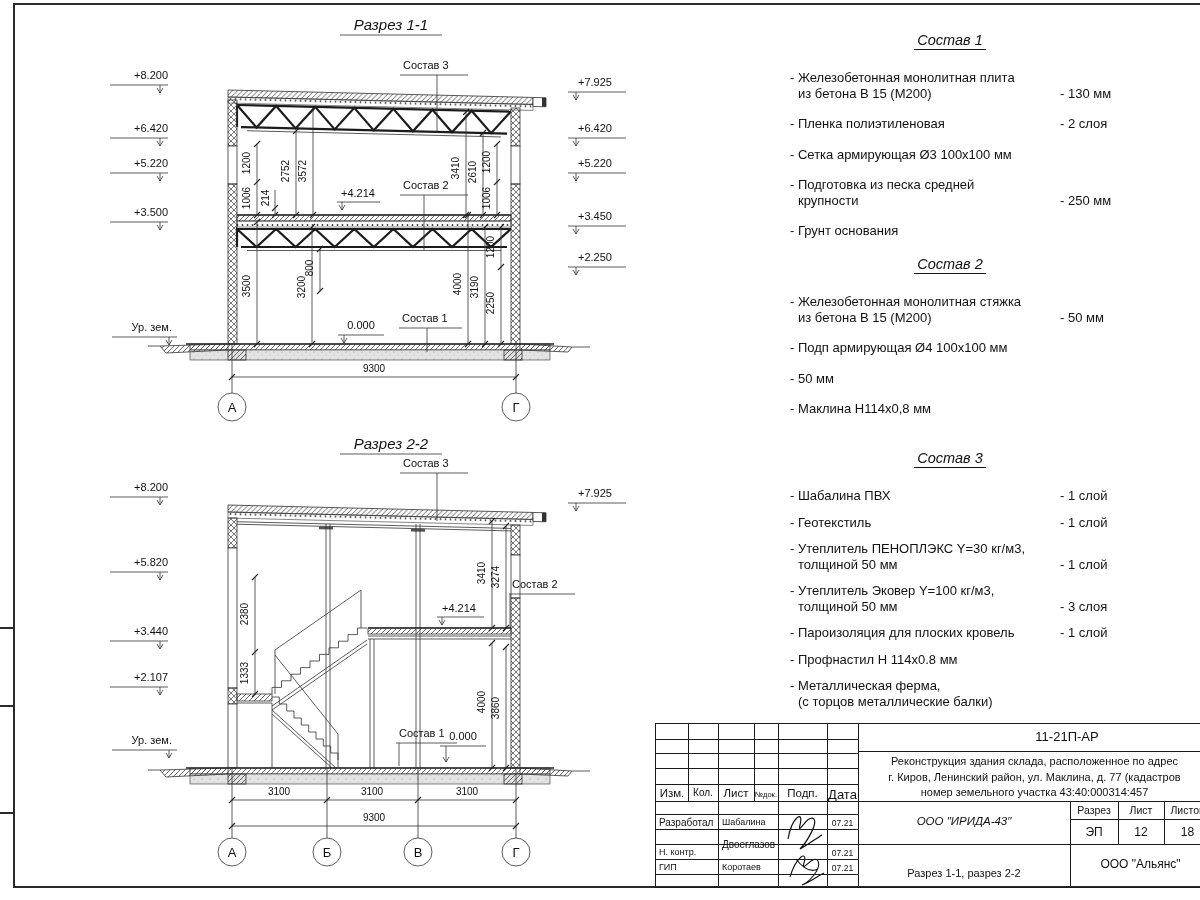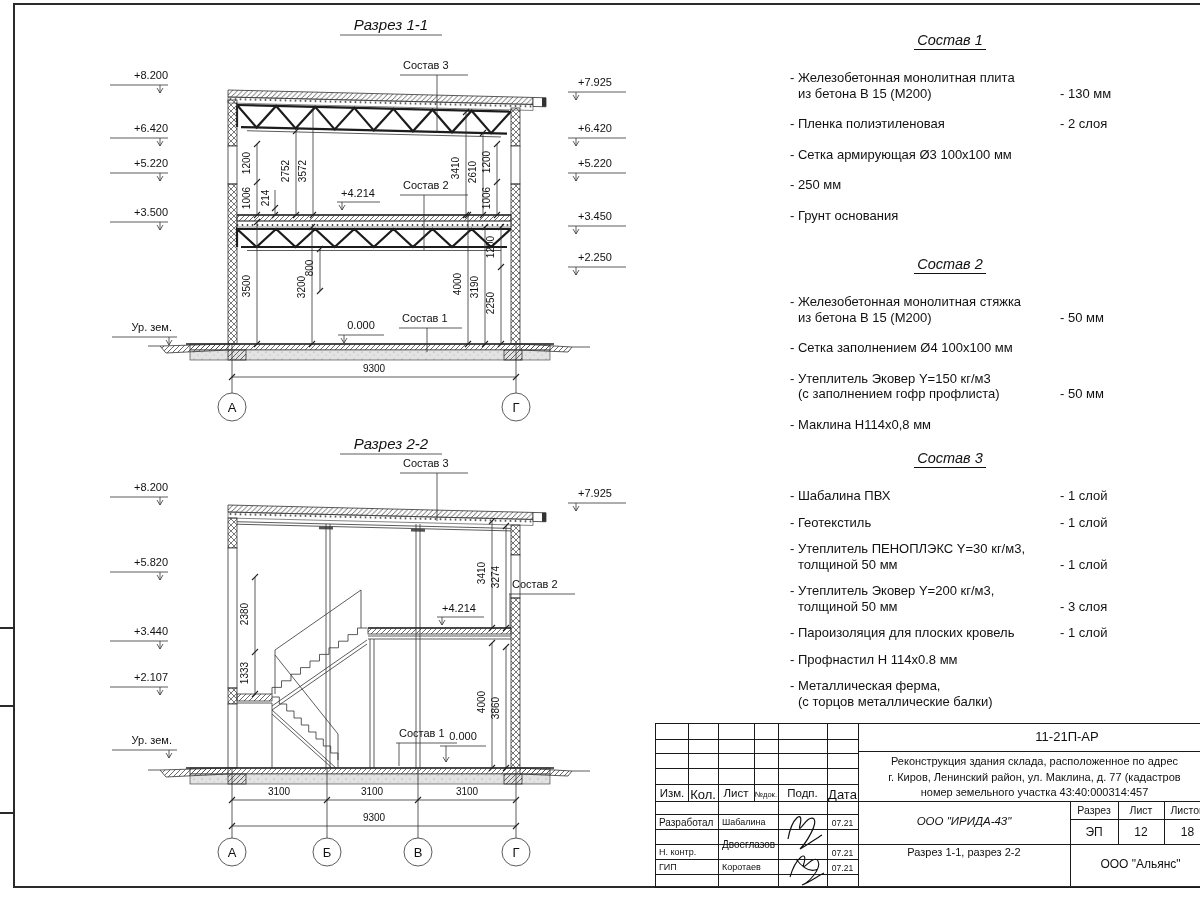--- a/index.html
+++ b/index.html
@@ -485,42 +485,42 @@
     </div>
   <div class="s-item">
       <div class="nm">- Пленка полиэтиленовая</div>
       <div class="vl">-  2 слоя</div>
     </div>
   <div class="s-item">
       <div class="nm">- Сетка армирующая Ø3 100х100 мм</div>
       <div class="vl"></div>
     </div>
   <div class="s-item">
+      <div class="nm">- Подготовка из песка средней
+крупности</div>
       <div class="vl">- 250 мм</div>
     </div>
   <div class="s-item">
       <div class="nm">- Грунт основания</div>
       <div class="vl"></div>
     </div>
 </div>
 
 <div class="s-block" style="left:790px;top:256px">
   <div class="s-title"><span>Состав 2</span></div>
   <div class="s-item">
       <div class="nm">- Железобетонная  монолитная стяжка
 из бетона В 15 (М200)</div>
       <div class="vl">- 50 мм</div>
     </div>
   <div class="s-item">
-      <div class="nm">- Сетка заполнением Ø4 100х100 мм</div>
+      <div class="nm">- Подп армирующая Ø4 100х100 мм</div>
       <div class="vl"></div>
     </div>
   <div class="s-item">
-      <div class="nm">- Утеплитель Эковер Y=150 кг/м3
-(с заполнением гофр профлиста)</div>
       <div class="vl">- 50 мм</div>
     </div>
   <div class="s-item">
       <div class="nm">- Маклина Н114х0,8 мм</div>
       <div class="vl"></div>
     </div>
 </div>
 
 <div class="s-block s3" style="left:790px;top:450px">
   <div class="s-title"><span>Состав 3</span></div>
@@ -531,21 +531,21 @@
   <div class="s-item">
       <div class="nm">- Геотекстиль</div>
       <div class="vl">- 1 слой</div>
     </div>
   <div class="s-item">
       <div class="nm">- Утеплитель ПЕНОПЛЭКС Y=30 кг/м3,
 толщиной 50 мм</div>
       <div class="vl">- 1 слой</div>
     </div>
   <div class="s-item">
-      <div class="nm">- Утеплитель Эковер Y=200 кг/м3,
+      <div class="nm">- Утеплитель Эковер Y=100 кг/м3,
 толщиной 50 мм</div>
       <div class="vl">- 3 слоя</div>
     </div>
   <div class="s-item">
       <div class="nm">- Пароизоляция для плоских кровель</div>
       <div class="vl">- 1 слой</div>
     </div>
   <div class="s-item">
       <div class="nm">- Профнастил Н 114х0.8 мм</div>
       <div class="vl"></div>
@@ -575,21 +575,21 @@
   <div class="sv" style="left:62px;top:0;height:162px"></div>
   <div class="sv" style="left:98px;top:0;height:77px"></div>
   <div class="sv" style="left:122px;top:0;height:162px"></div>
   <div class="sv" style="left:171px;top:0;height:162px"></div>
   <div class="sv" style="left:202px;top:0;height:162px"></div>
   <div class="sv" style="left:414px;top:77px;height:85px"></div>
   <div class="sv" style="left:462px;top:77px;height:43px"></div>
   <div class="sv" style="left:508px;top:77px;height:43px"></div>
 
   <div class="sc ctr" style="left:0;top:63px;width:32px;font-size:11.5px">Изм.</div>
-  <div class="sc ctr" style="left:32px;top:63px;width:30px;font-size:13px">Кол.</div>
+  <div class="sc ctr" style="left:32px;top:63px;width:30px;font-size:10px">Кол.</div>
   <div class="sc ctr" style="left:62px;top:63px;width:36px;font-size:11.5px">Лист</div>
   <div class="sc ctr" style="left:98px;top:66px;width:24px;font-size:7.5px">№док.</div>
   <div class="sc ctr" style="left:122px;top:63px;width:49px;font-size:11.5px">Подп.</div>
   <div class="sc ctr" style="left:171px;top:63px;width:31px;font-size:13px">Дата</div>
 
   <div class="sc" style="left:3px;top:93px;width:59px;font-size:10px">Разработал</div>
   <div class="sc" style="left:66px;top:93px;width:56px;font-size:9px">Шабалина</div>
   <div class="sc ctr" style="left:171px;top:94px;width:31px;font-size:8.5px">07.21</div>
   <div class="sc" style="left:3px;top:123px;width:59px;font-size:9px">Н. контр.</div>
   <div class="sc" style="left:66px;top:115px;width:56px;font-size:10px">Двоеглазов</div>
@@ -607,15 +607,15 @@
   <div class="sc ctr" style="left:202px;top:30px;width:353px;font-size:11px;line-height:15.5px;white-space:pre-line">Реконструкция здания склада, расположенное по адрес
 г. Киров, Ленинский район, ул. Маклина, д. 77 (кадастров
 номер земельного участка 43:40:000314:457</div>
   <div class="sc ctr" style="left:202px;top:91px;width:212px;font-size:11.5px;font-style:italic">ООО "ИРИДА-43"</div>
   <div class="sc ctr" style="left:414px;top:80px;width:48px;font-size:10.5px">Разрез</div>
   <div class="sc ctr" style="left:462px;top:80px;width:46px;font-size:10.5px">Лист</div>
   <div class="sc ctr" style="left:508px;top:80px;width:47px;font-size:10.5px;overflow:visible">Листов</div>
   <div class="sc ctr" style="left:414px;top:101px;width:48px;font-size:12px">ЭП</div>
   <div class="sc ctr" style="left:462px;top:101px;width:46px;font-size:12px">12</div>
   <div class="sc ctr" style="left:508px;top:101px;width:47px;font-size:12px">18</div>
-  <div class="sc ctr" style="left:202px;top:122px;width:212px;font-size:11px">Разрез 1-1, разрез 2-2</div>
+  <div class="sc ctr" style="left:202px;top:143px;width:212px;font-size:11px">Разрез 1-1, разрез 2-2</div>
   <div class="sc ctr" style="left:414px;top:133px;width:141px;font-size:12px">ООО "Альянс"</div>
 </div>
 
 </body></html>

